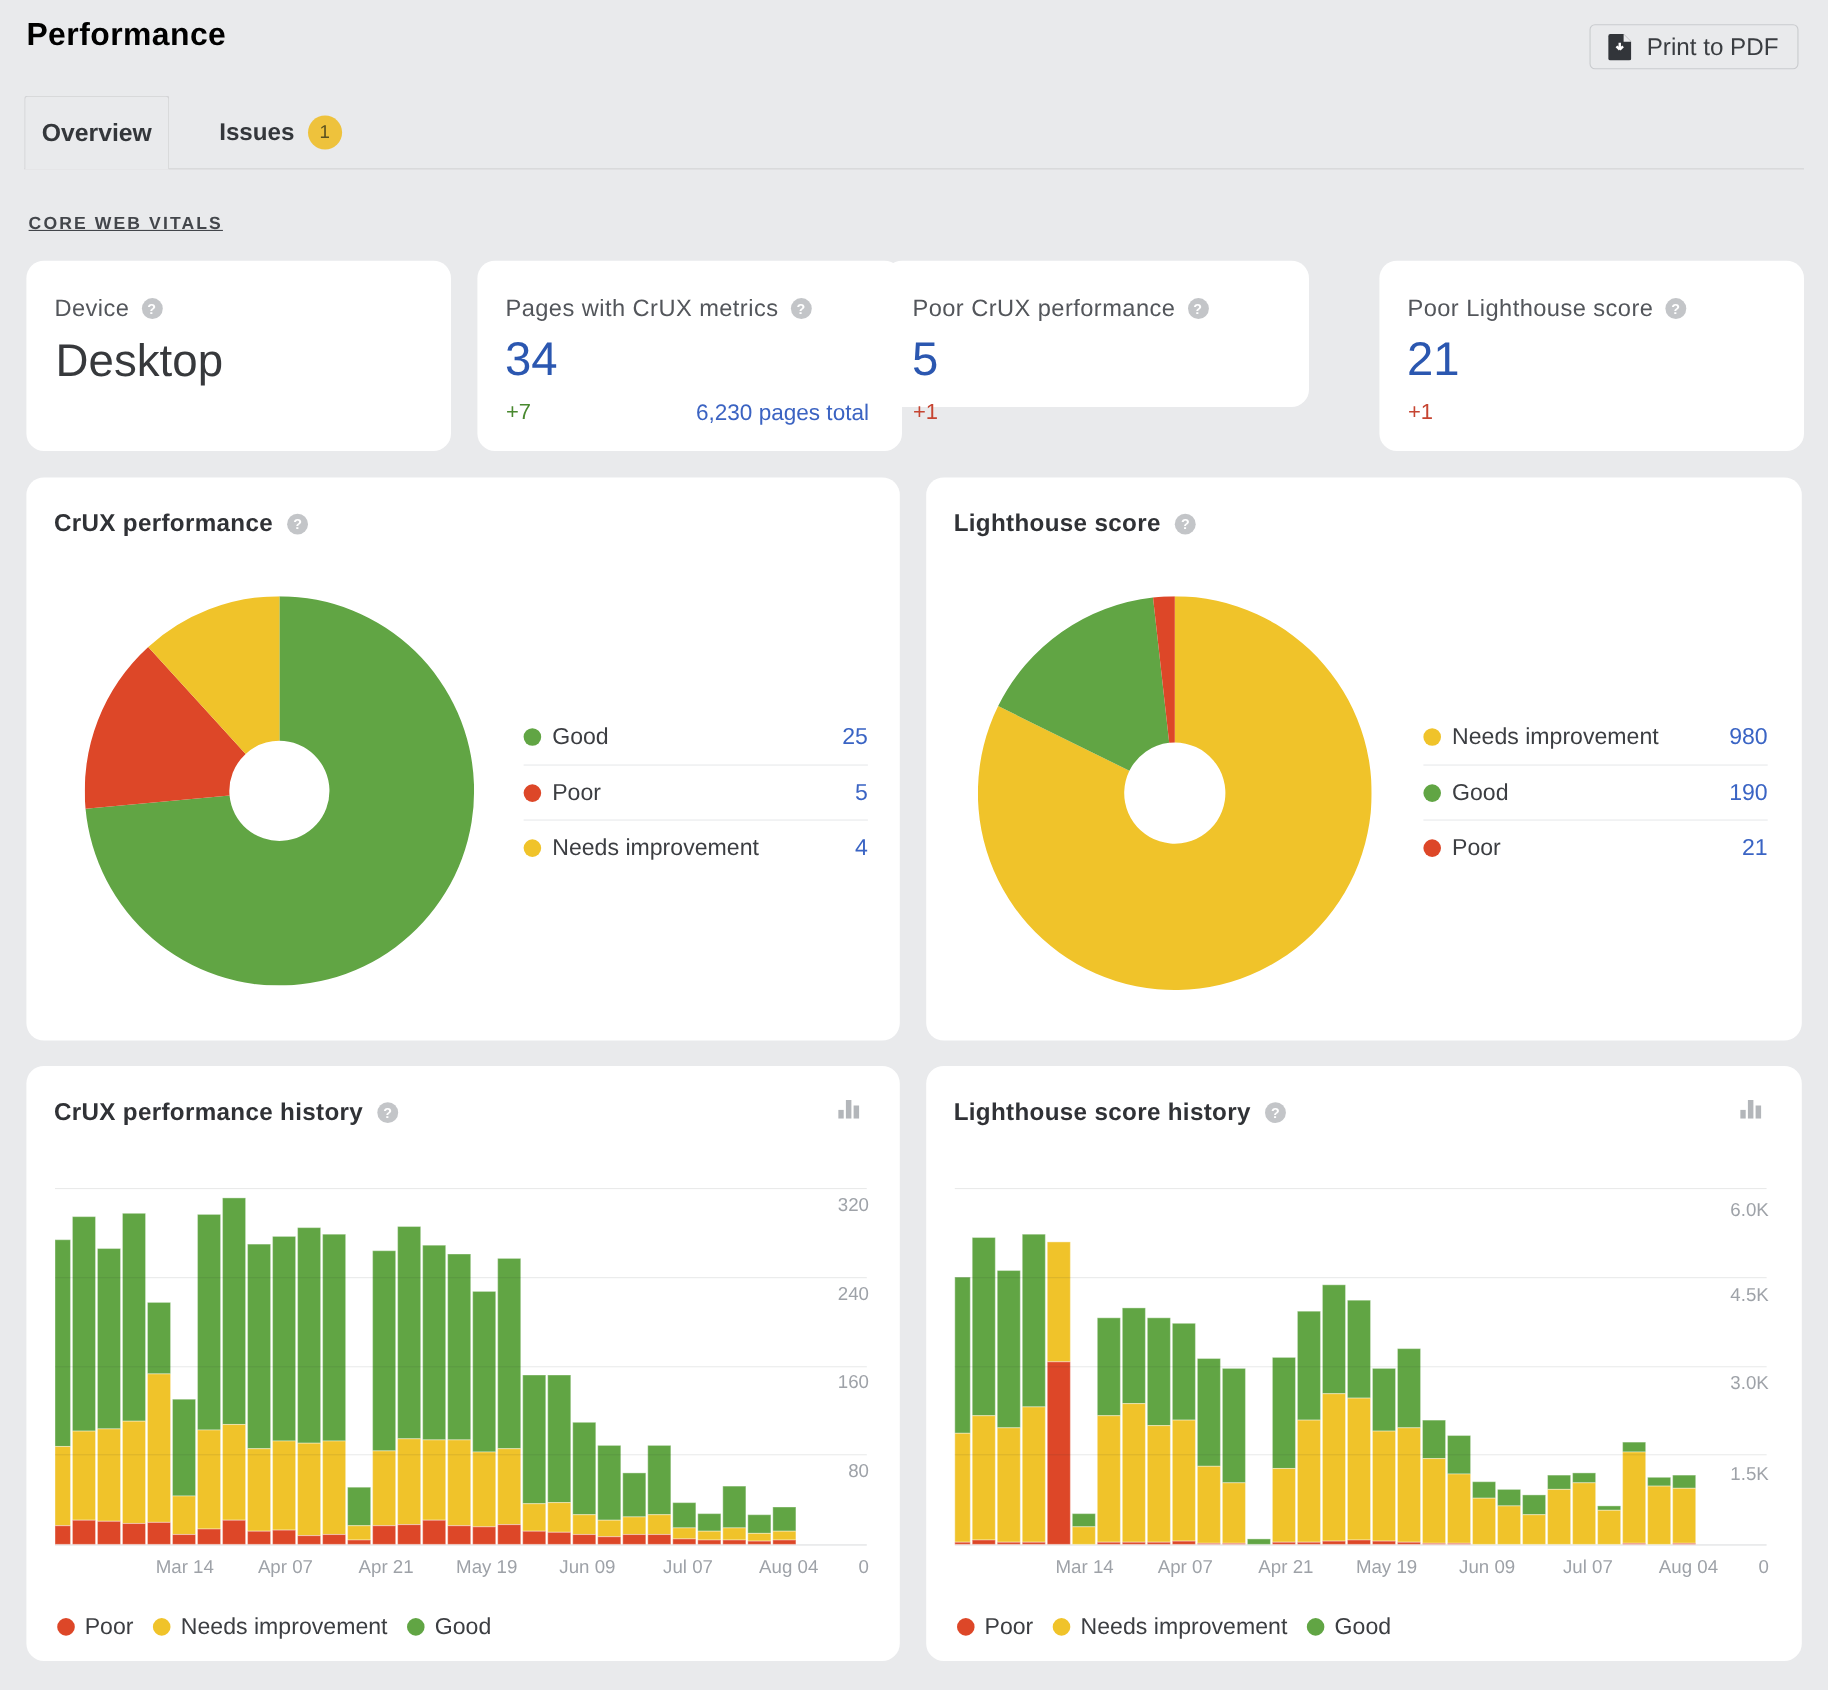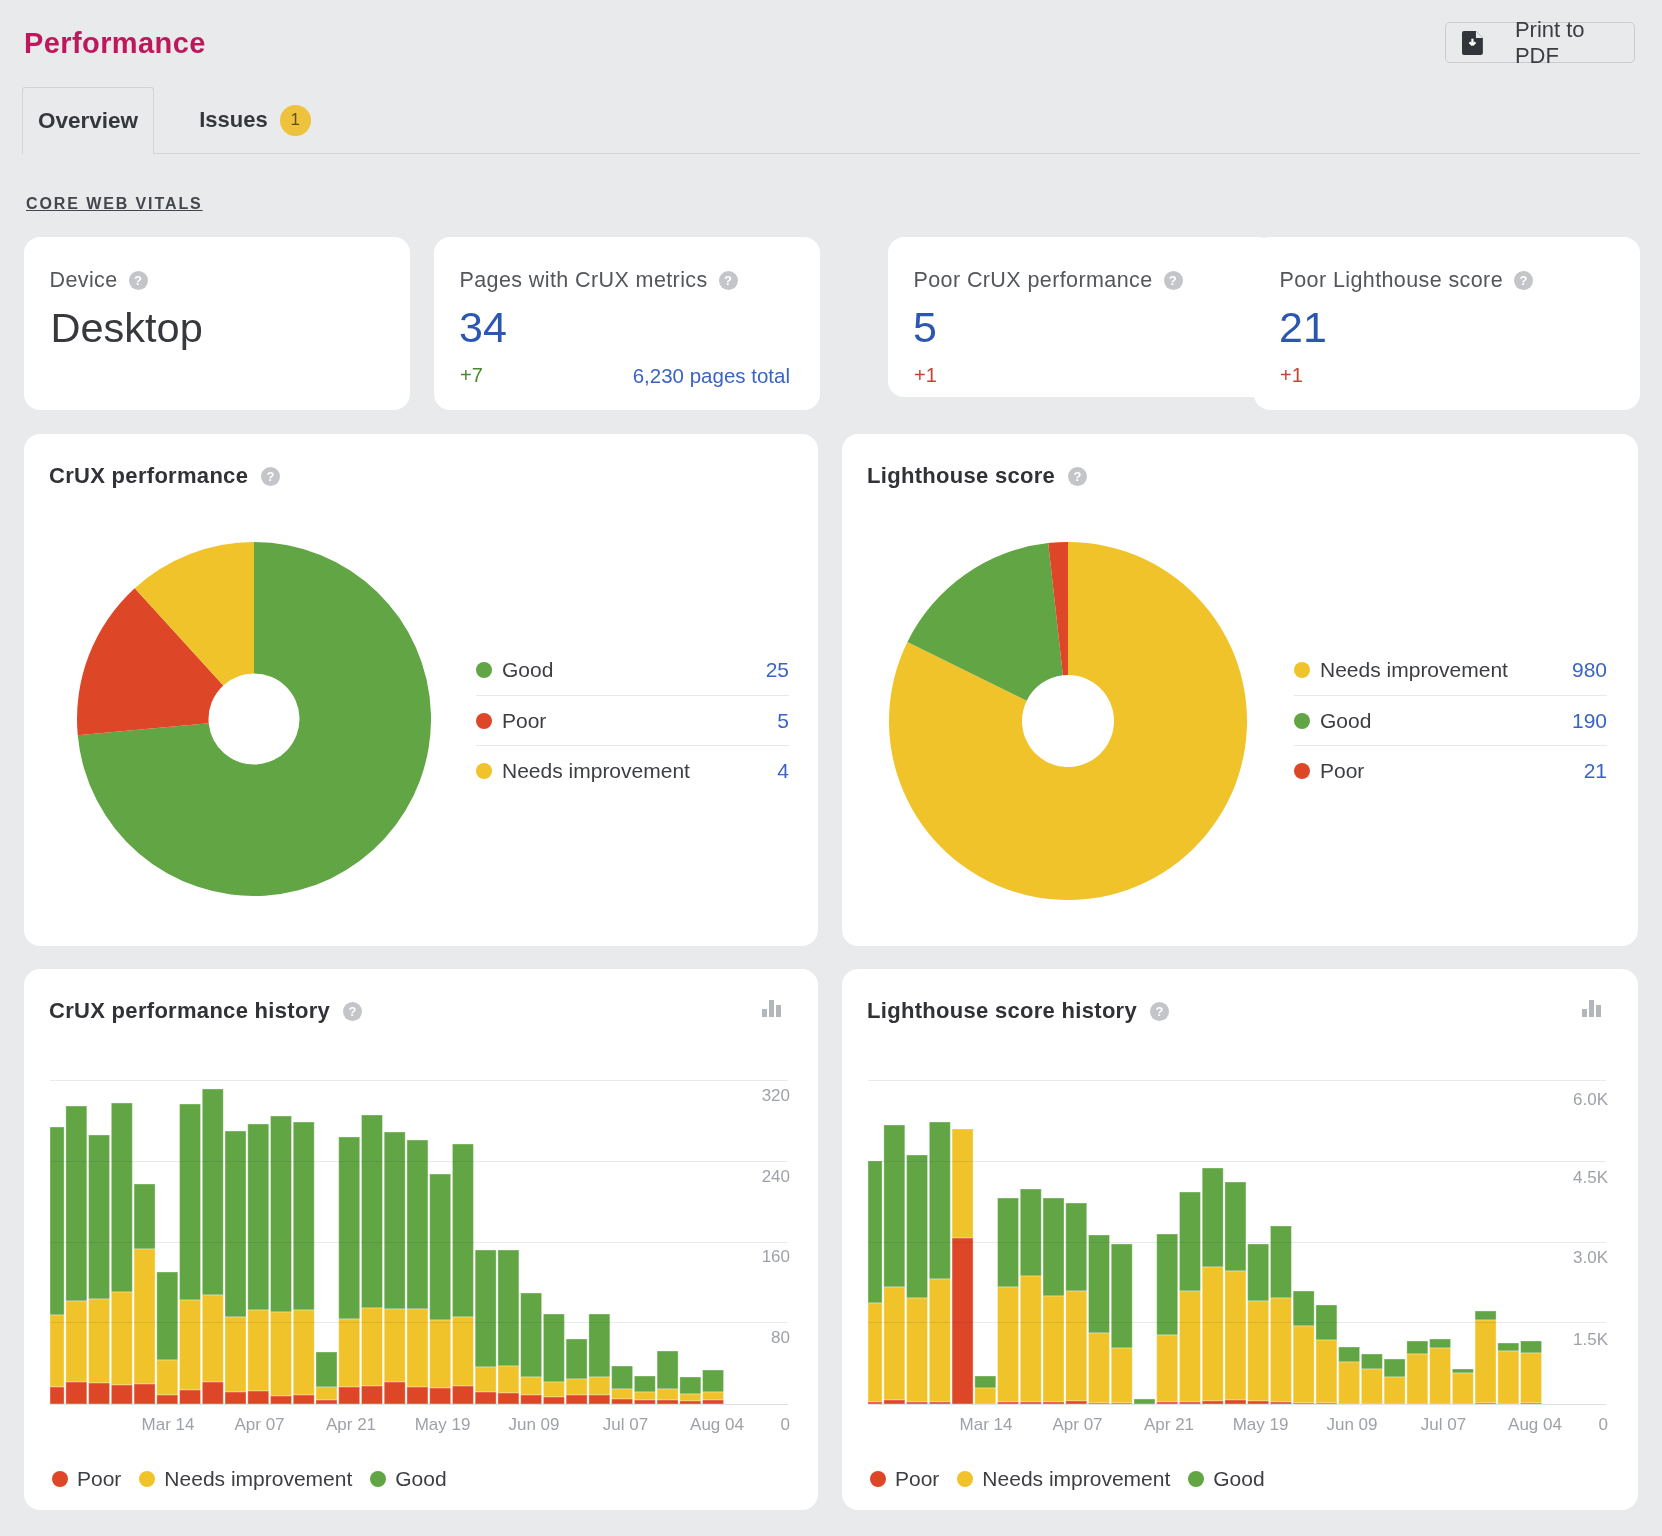--- a/index.html
+++ b/index.html
@@ -1,22 +1,22 @@
 <!DOCTYPE html>
 <html><head><meta charset="utf-8"><style>
 * { margin:0; padding:0; box-sizing:border-box; }
 html,body { width:1662px; height:1536px; background:#e9eaec;
   font-family:"Liberation Sans",sans-serif; }
 .page { position:relative; width:1662px; height:1536px; overflow:hidden; }
 .abs { position:absolute; }
 .card { position:absolute; background:#fff; border-radius:16px; }
-h1 { position:absolute; left:24px; top:27px; font-size:29px; color:#be185d; letter-spacing:0.4px; }
+h1 { position:absolute; left:24px; top:16px; font-size:29px; color:#000000; letter-spacing:0.4px; }
 .printbtn { position:absolute; left:1445px; top:22px; width:190px; height:41px;
   border:1.5px solid #c9cbce; border-radius:5px; display:flex; align-items:center;
-  padding-left:16px; gap:32px; font-size:22px; color:#3a3d41; }
+  padding-left:16px; gap:14px; font-size:22px; color:#3a3d41; }
 .tabline { position:absolute; left:22px; top:153px; width:1618px; height:1px; background:#d2d3d5; }
 .tab1 { position:absolute; left:22px; top:87px; width:132px; height:67px;
   background:#e9eaec; border:1px solid #d2d3d5; border-bottom:none; border-radius:3px 3px 0 0;
   display:flex; align-items:center; justify-content:center;
   font-size:22.5px; font-weight:bold; color:#34373b; z-index:2; }
 .tab2 { position:absolute; left:175px; top:87px; width:160px; height:66px;
   display:flex; align-items:center; justify-content:center; gap:12px;
   font-size:22px; font-weight:bold; color:#34373b; }
 .badge { width:31px; height:31px; border-radius:50%; background:#eec23c; color:#5b5120;
   font-size:17px; font-weight:normal; display:flex; align-items:center; justify-content:center; }
@@ -61,21 +61,21 @@
 <div class="card" style="left:24px;top:237px;width:386px;height:173px">
   <div class="clabel">Device <span class="help" style="width:19px;height:19px;font-size:13px;line-height:19px">?</span></div>
   <div class="cbig">Desktop</div>
 </div>
 <div class="card" style="left:434px;top:237px;width:386px;height:173px">
   <div class="clabel">Pages with CrUX metrics <span class="help" style="width:19px;height:19px;font-size:13px;line-height:19px">?</span></div>
   <div class="cval">34</div>
   <div class="csub" style="color:#49892f">+7</div>
   <div class="clink">6,230 pages total</div>
 </div>
-<div class="card" style="left:888px;top:237px;width:386px;height:160px">
+<div class="card" style="left:804px;top:237px;width:386px;height:133px">
   <div class="clabel">Poor CrUX performance <span class="help" style="width:19px;height:19px;font-size:13px;line-height:19px">?</span></div>
   <div class="cval">5</div>
   <div class="csub" style="color:#c64532">+1</div>
 </div>
 <div class="card" style="left:1254px;top:237px;width:386px;height:173px">
   <div class="clabel">Poor Lighthouse score <span class="help" style="width:19px;height:19px;font-size:13px;line-height:19px">?</span></div>
   <div class="cval">21</div>
   <div class="csub" style="color:#c64532">+1</div>
 </div>
 

